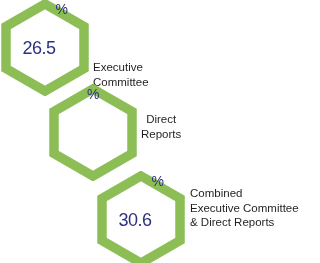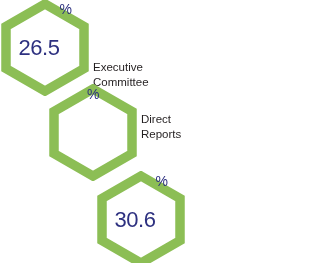--- a/index.html
+++ b/index.html
@@ -45,21 +45,21 @@
     display: flex;
     align-items: center;
     justify-content: center;
     color: #2e3180;
     font-family: "Liberation Sans", sans-serif;
     font-weight: 400;
     letter-spacing: -0.5px;
     pointer-events: none;
   }
   .hex-value .num {
-    font-size: 22px;
+    font-size: 18px;
     line-height: 1;
   }
   .hex-value .pct {
     font-size: 14px;
     line-height: 1;
     align-self: flex-start;
     margin-top: 3px;
     margin-left: 0px;
   }
 
@@ -72,21 +72,21 @@
     line-height: 14.5px;
     white-space: pre-line;
   }
 
   
   #row-1 { left: 1px;  top: -1px; }
   #label-1 { left: 93px; top: 27px; margin-top: 33px; }
 
   
   #row-2 { left: 49px; top: 84px; }
-  #label-2 { left: 141px; top: 112px; }
+  #label-2 { left: 141px; top: 112px; text-align: center; }
 
   
   #row-3 { left: 97px; top: 171px; }
   #label-3 { left: 190px; top: 186px; }
 </style>
 </head>
 <body style="background: rgb(255, 255, 255);">
 
 <div id="infographic">
 
@@ -121,14 +121,17 @@
     <div class="hex-wrap">
       <svg class="hex-svg" width="88" height="97" viewBox="0 0 88 97">
         <polygon points="44,5 83,27.5 83,69.5 44,92 5,69.5 5,27.5" fill="#ffffff" stroke="#8cbe55" stroke-width="9.5" stroke-linejoin="miter"></polygon>
       </svg>
       <div class="hex-value" style="color: rgb(46, 49, 128);">
         <span class="num">30.6</span>
           <span class="pct">%</span>
       </div>
     </div>
   </div>
+  <div class="hex-label" id="label-3" style="color: rgb(35, 31, 32);">Combined
+Executive Committee
+&amp; Direct Reports</div>
 
 </div>
 
 </body></html>

